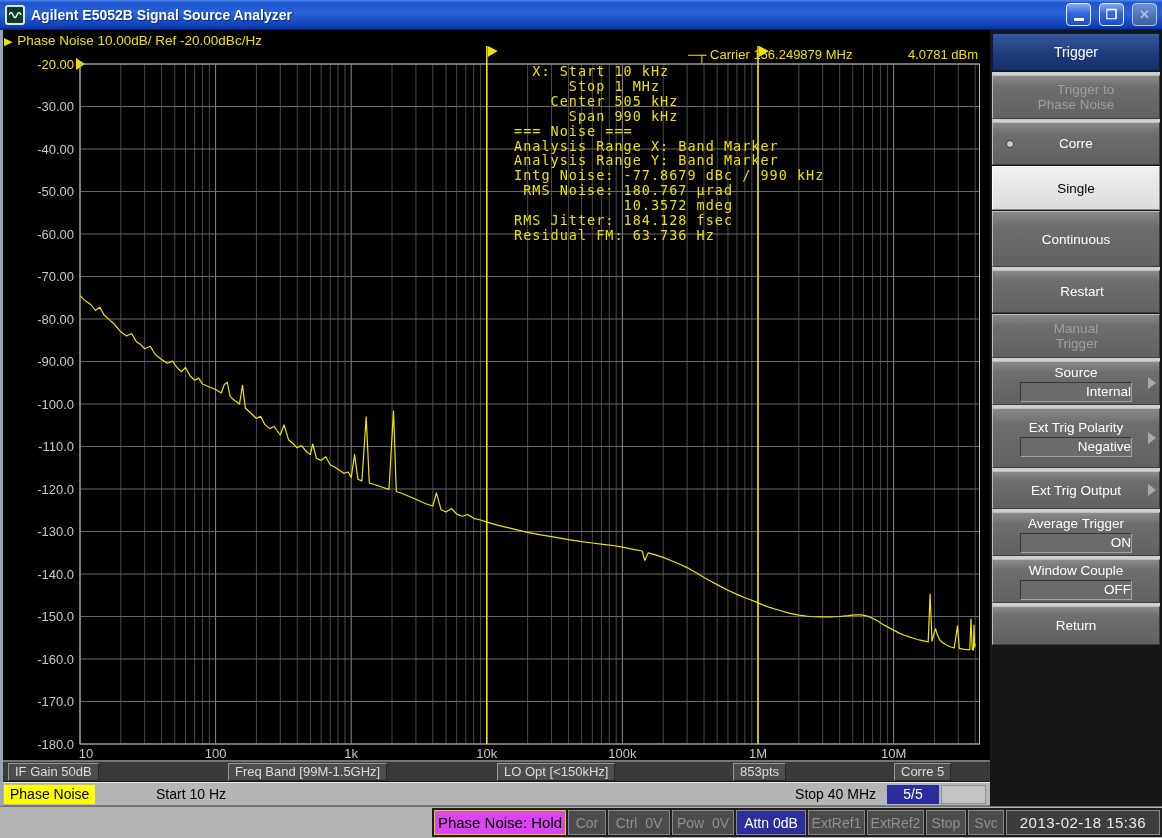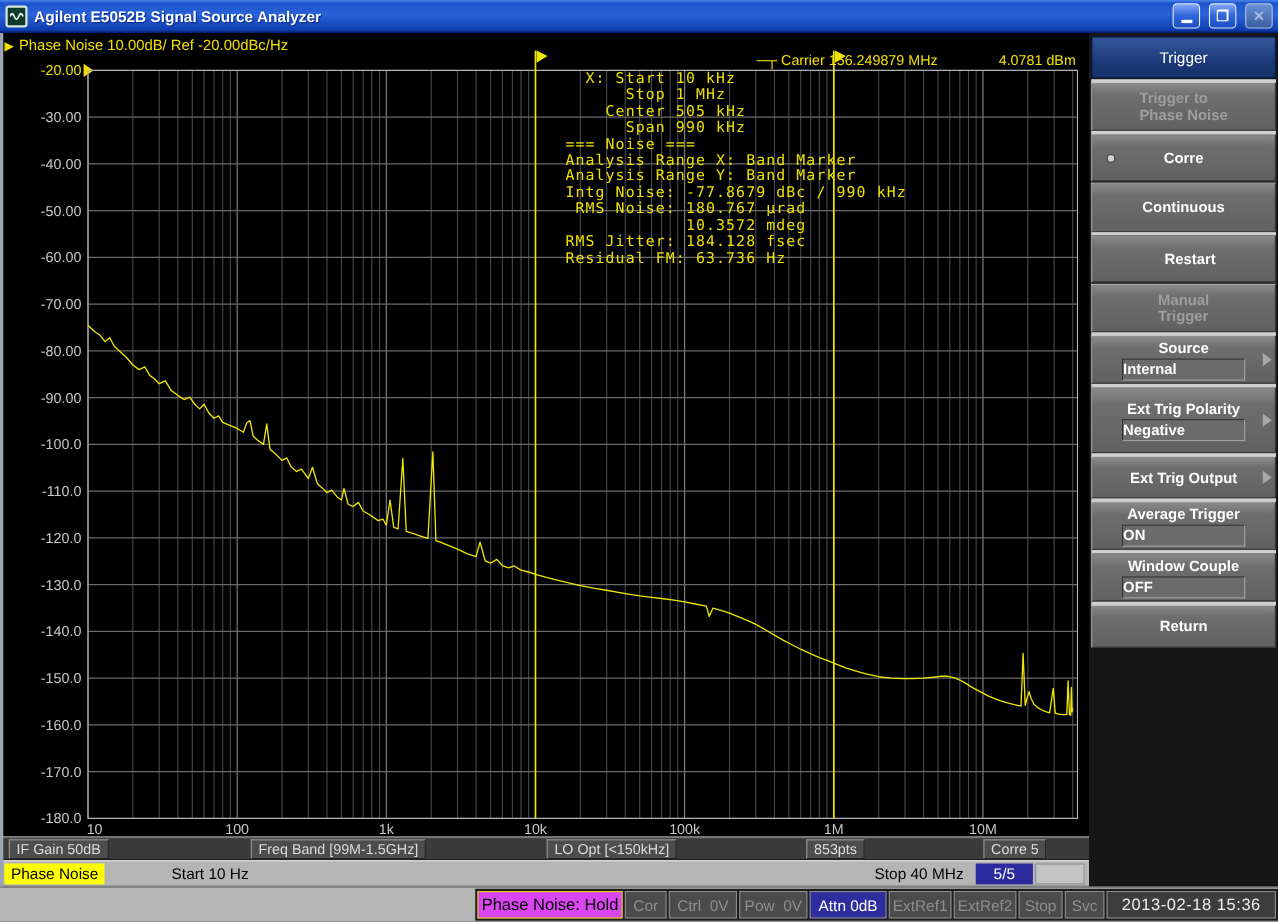--- a/index.html
+++ b/index.html
@@ -68,23 +68,23 @@
   .sb-item.blue { background:#2d2d9e; color:#fff; }
   .sb-item.date { background:#3d3d3d; color:#ececec; font-size:15px; letter-spacing:0.5px; }
 
   
   .sidebar { position:absolute; left:990px; top:30px; width:172px; height:776px; background:#161616;
     display:flex; flex-direction:column; padding:3px 2px 0 2px; }
   .sb-header { height:38px; display:flex; align-items:center; justify-content:center;
     background:linear-gradient(180deg,#35589c,#1c3a78 60%,#15306a); color:#fff; font-size:14px;
     border:1px solid #0a1c48; margin-bottom:1px; }
   .menu-btn { position:relative; flex:none; display:flex; flex-direction:column; align-items:center;
-    justify-content:center; color:#fff; font-size:13.5px; text-align:left; white-space:pre-line;
+    justify-content:center; color:#fff; font-size:13.5px; text-align:right; white-space:pre-line;
     background:linear-gradient(180deg,#8a8a8a,#6e6e6e 25%,#616161);
-    border:1px solid; border-color:#bdbdbd #3c3c3c #3c3c3c #bdbdbd; margin-top:1px; cursor:default;font-weight:bold; }
+    border:1px solid; border-color:#bdbdbd #3c3c3c #3c3c3c #bdbdbd; margin-top:1px; cursor:default; }
   .menu-btn.grp { margin-top:3px; box-shadow:0 -3px 0 #cfcfcf; }
   .menu-btn.disabled { color:#9e9e9e; }
   .menu-btn.lit { background:linear-gradient(180deg,#f0f0f0,#dcdcdc); color:#000;
     border-color:#ffffff #8a8a8a #8a8a8a #ffffff; }
   .menu-btn .value-box { width:112px; margin-top:2px; padding:1px 0 2px; font-size:13.5px;
     border:1px solid; border-color:#353535 #a2a2a2 #a2a2a2 #353535; background:#6b6b6b; }
   .radio-dot { position:absolute; left:13px; top:50%; margin-top:-4px; width:8px; height:8px;
     border-radius:50%; background:#cfcfcf; border:1px solid #3a3a3a; }
   .menu-arrow { position:absolute; right:3px; top:50%; margin-top:-6px; width:0; height:0;
     border-left:8px solid #a8a8a8; border-top:6px solid transparent; border-bottom:6px solid transparent; }
@@ -273,21 +273,22 @@
   </div>
 </div>
 <div class="edge-left"></div>
 
 <div class="sidebar">
   <div class="sb-header">Trigger</div>
   <div id="sidebar-buttons" style="display:flex;flex-direction:column;">
       <div class="menu-btn disabled grp" style="height: 44px;"><div>Trigger to
 Phase Noise</div></div>
       <div class="menu-btn grp" style="height: 43px;"><div>Corre</div><span class="radio-dot"></span></div>
-      <div class="menu-btn" style="height: 45px;"><div>Continuous</div></div>
+      <div class="menu-btn lit" style="height: 44px;"><div>Single</div></div>
+      <div class="menu-btn" style="height: 56px;"><div>Continuous</div></div>
       <div class="menu-btn grp" style="height: 43px; padding-left: 12px;"><div>Restart</div></div>
       <div class="menu-btn disabled" style="height: 44px;"><div>Manual
 Trigger</div></div>
       <div class="menu-btn grp" style="height: 44px;"><div>Source</div><div class="value-box">Internal</div><span class="menu-arrow"></span></div>
       <div class="menu-btn grp" style="height: 60px;"><div>Ext Trig Polarity</div><div class="value-box">Negative</div><span class="menu-arrow"></span></div>
       <div class="menu-btn grp" style="height: 38px;"><div>Ext Trig Output</div><span class="menu-arrow"></span></div>
       <div class="menu-btn grp" style="height: 44px;"><div>Average Trigger</div><div class="value-box">ON</div></div>
       <div class="menu-btn grp" style="height: 44px;"><div>Window Couple</div><div class="value-box">OFF</div></div>
       <div class="menu-btn grp" style="height: 39px;"><div>Return</div></div>
     </div>

